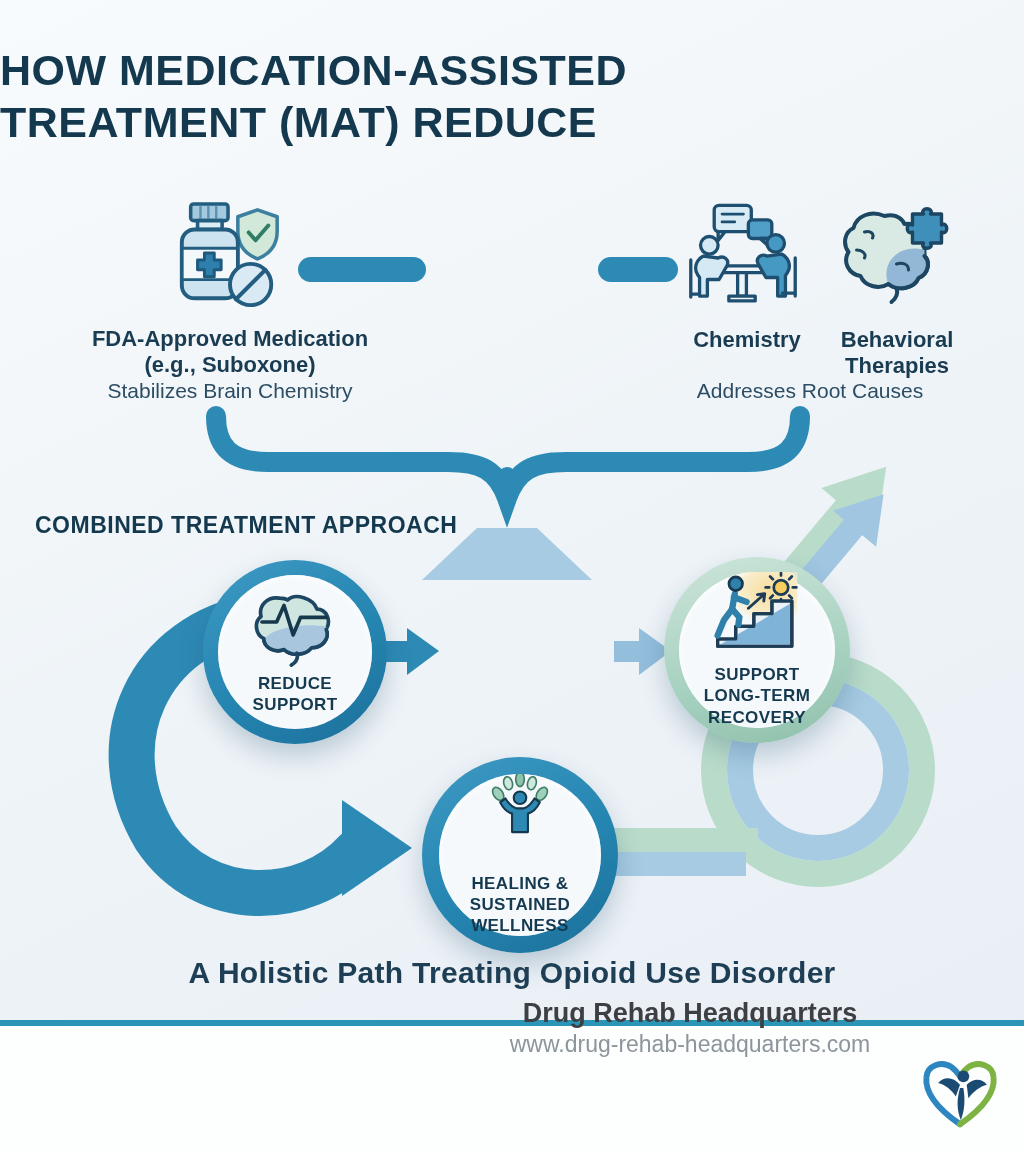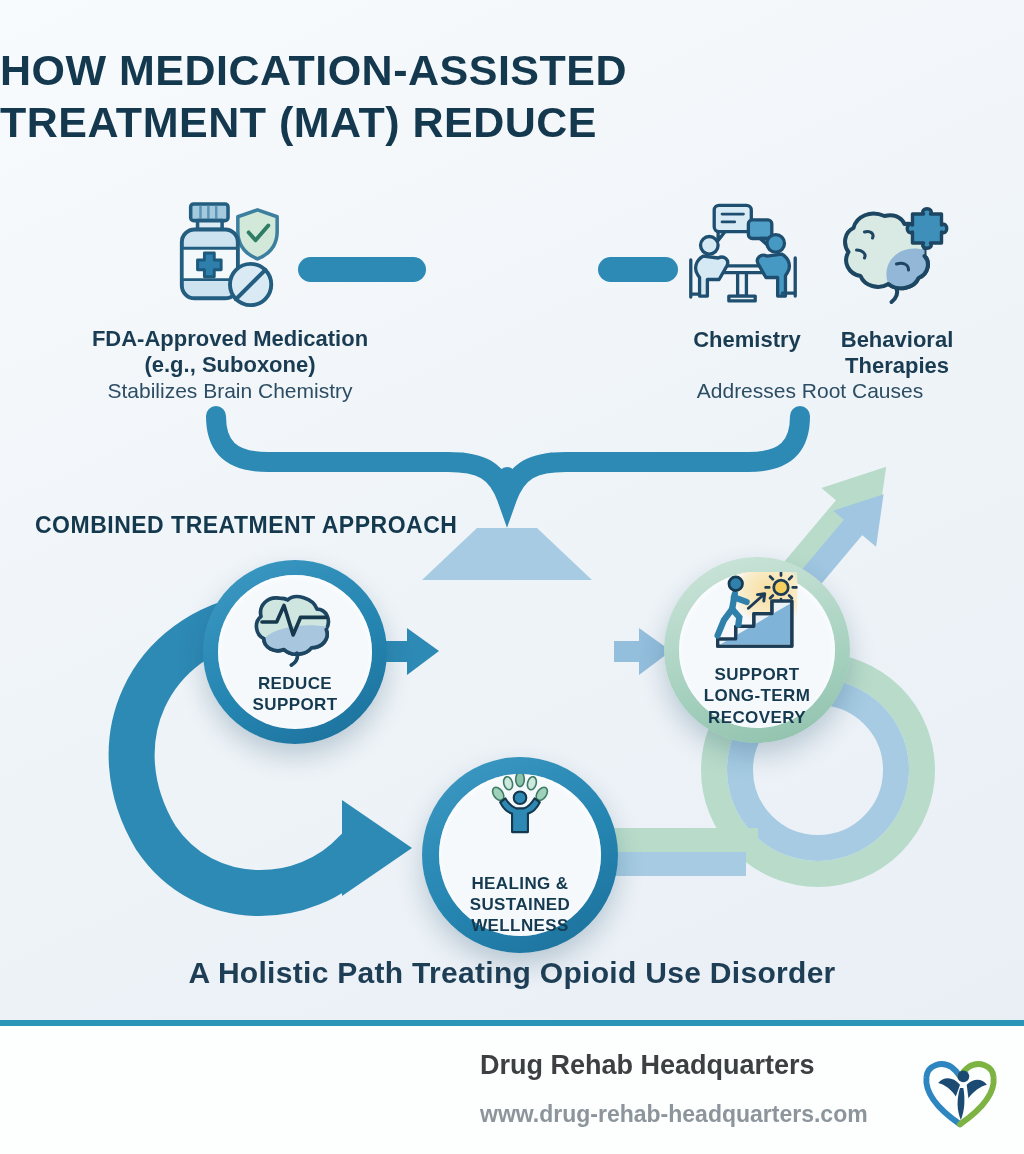--- a/index.html
+++ b/index.html
@@ -26,23 +26,23 @@
   .ring-green{background:linear-gradient(165deg,#cde5da 0%,#a3cfbd 65%,#8fc0ac 100%);}
   .node-label{font-size:17px;font-weight:800;color:#15394f;text-align:center;line-height:1.24;letter-spacing:.4px;margin-top:6px;}
   .mat-label{font-size:20px;font-weight:800;color:#14384e;text-align:center;line-height:1.3;letter-spacing:.3px;}
   
   .pillar-title{font-size:22px;font-weight:800;color:#1a3c53;text-align:center;line-height:1.18;z-index:3;}
   .pillar-sub{font-size:21px;font-weight:400;color:#2c4d63;text-align:center;z-index:3;}
   .combined-label{top:512px;left:0;width:100%;text-align:left;font-size:23px;font-weight:800;color:#14394e;letter-spacing:.5px;z-index:3;margin-left:35px;}
   .caption{top:956px;left:0;width:100%;text-align:center;font-size:30px;font-weight:700;color:#1d3e54;letter-spacing:.3px;z-index:3;}
   .divider{top:1020px;left:0;width:100%;height:6px;background:#2b95b8;z-index:3;}
   .footer{top:1026px;left:0;width:100%;height:128px;background:#fdfefe;z-index:2;}
-  .brand-block{top:1050px;left:480px;width:420px;text-align:left;z-index:3;}
+  .brand-block{top:998px;left:480px;width:420px;text-align:center;z-index:3;}
   .brand-name{font-size:27px;font-weight:700;color:#3d4043;line-height:1.15;}
-  .brand-url{font-size:23px;font-weight:700;color:#8d959c;margin-top:20px;}
+  .brand-url{font-size:23px;font-weight:400;color:#8d959c;margin-top:2px;}
   .logo{left:918px;top:1054px;z-index:3;}
 </style>
 </head>
 <body>
 
 <div class="stage">
 
   <svg class="art" width="1024" height="1154" viewBox="0 0 1024 1154">
 
     <rect x="298" y="257" width="128" height="25" rx="12.5" fill="#2d8ab5"></rect>

